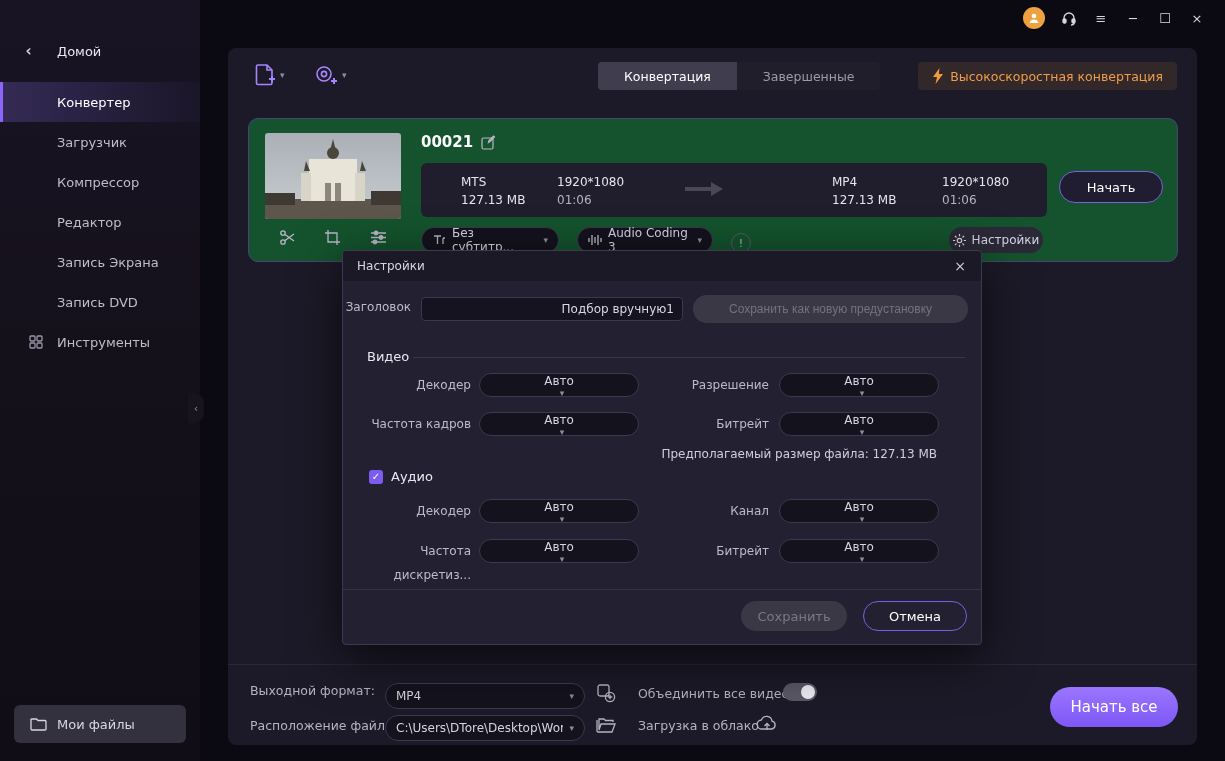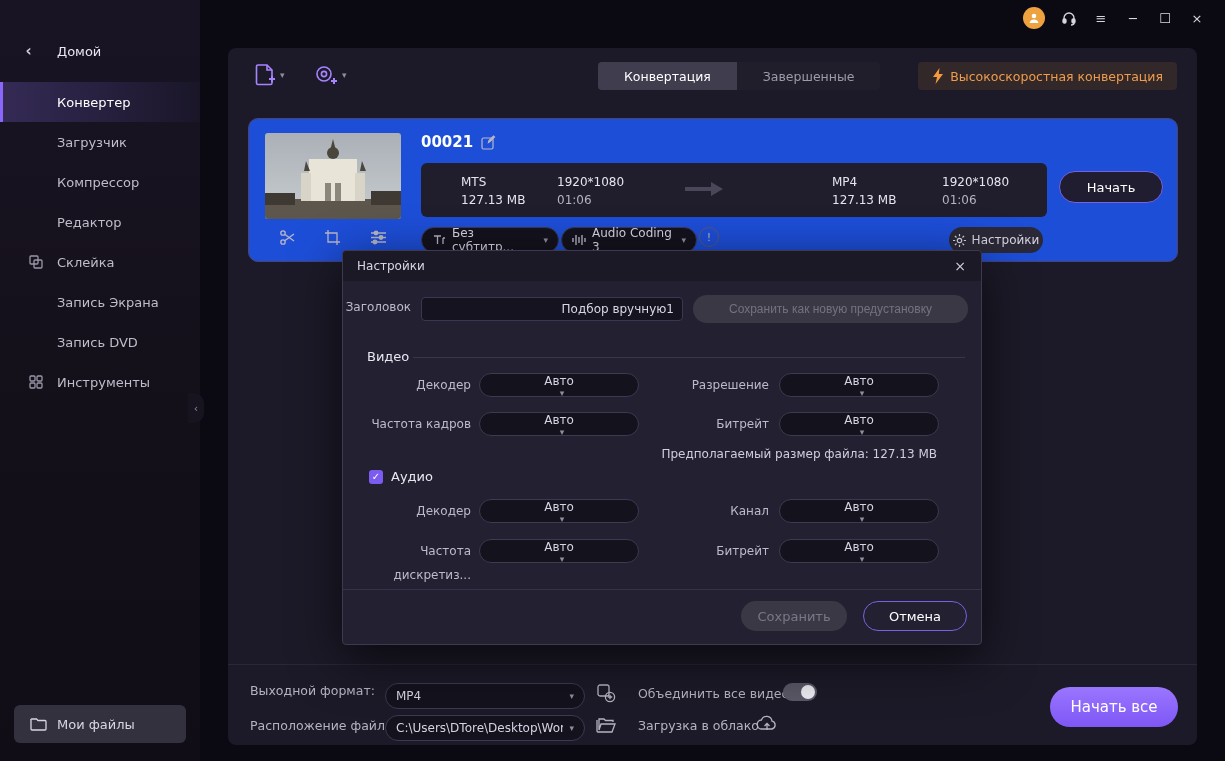--- a/index.html
+++ b/index.html
@@ -29,31 +29,31 @@
 
   
   .add-btn { position:absolute; top:14px; height:26px; display:flex; align-items:center; gap:4px; color:#a784ff; }
   .add-btn .caret { color:#8f8c9e; font-size:9px; }
   .tabs { position:absolute; left:370px; top:14px; height:28px; display:flex; background:#201e2b; border-radius:4px; overflow:hidden; }
   .tab { height:28px; display:flex; align-items:center; padding:0 26px; font-size:12.5px; color:#9d9baa; }
   .tab.active { background:#403e4e; color:#ffffff; }
   .hs-badge { position:absolute; right:20px; top:14px; height:28px; display:flex; align-items:center; gap:6px; background:rgba(244,156,62,0.10); border-radius:4px; padding:0 14px; color:#ef9d4b; font-size:12.5px; }
 
   
-  .card { position:absolute; left:20px; top:70px; width:930px; height:144px; background:#1d4ed8; border:1px solid #4a4374; border-radius:10px; }
+  .card { position:absolute; left:20px; top:70px; width:930px; height:144px; background:#14532d; border:1px solid #4a4374; border-radius:10px; }
   .thumb { position:absolute; left:16px; top:14px; width:136px; height:86px; border-radius:3px; overflow:hidden; }
   .thumb-tools { position:absolute; left:16px; top:110px; width:136px; display:flex; justify-content:space-around; color:#b9b7c6; }
   .card-title { position:absolute; left:172px; top:14px; display:flex; align-items:center; gap:8px; color:#ffffff; font-size:15px; font-weight:bold; }
   .edit-ic { color:#b9b7c6; }
   .info-panel { position:absolute; left:172px; top:44px; width:626px; height:54px; background:#201e2c; border-radius:6px; font-size:12px; }
   .ip-col { position:absolute; color:#e6e4ee; line-height:18px;margin-left:16px; }
   .ip-col .dim { color:#b5b3c2; }
   .ip-arrow { position:absolute; left:262px; top:16px; color:#4a4758; }
   .start-btn { position:absolute; left:810px; top:52px; width:104px; height:32px; border-radius:16px; border:1px solid #7a60e0; background:#201d31; color:#fff; font-size:13px; display:flex; align-items:center; justify-content:center; }
-  .card-dd-row { position:absolute; left:172px; top:108px; display:flex; align-items:flex-start; gap:2px; }
+  .card-dd-row { position:absolute; left:172px; top:108px; display:flex; align-items:flex-end; gap:18px; }
   .sel { display:flex; align-items:center; justify-content:space-between; background:#14121d; border:1px solid #3c3950; border-radius:13px; padding:0 10px; color:#d6d4e2; font-size:12px; height:26px; }
   .sel .caret { color:#8f8c9e; font-size:9px; margin-left:6px; }
   .sel .pre-ic { margin-right:6px; color:#b5b3c2; display:flex; }
   .info-circle { width:20px; height:20px; border-radius:50%; border:1px solid #5a576e; color:#b5b3c2; font-size:11px; display:flex; align-items:center; justify-content:center; }
   .settings-btn { position:absolute; left:700px; top:108px; width:94px; height:26px; background:#2b2937; border-radius:13px; color:#d6d4e2; font-size:12px; display:flex; align-items:center; justify-content:center; gap:6px; }
 
   
   .footer { position:absolute; left:0; top:616px; width:100%; height:81px; border-top:1px solid #2a2737; font-size:12.5px; color:#b5b3c2; }
   .f-label1 { position:absolute; left:22px; top:18px;text-align:center; }
   .f-label2 { position:absolute; left:22px; top:53px; }
@@ -121,29 +121,20 @@
         </div>
       <div class="nav-item">
           <span>Загрузчик</span>
         </div>
       <div class="nav-item">
           <span>Компрессор</span>
         </div>
       <div class="nav-item">
           <span>Редактор</span>
         </div>
-      <div class="nav-item">
-        <span class="it-icon">
-            <svg width="16" height="16" viewBox="0 0 16 16" fill="none" stroke="currentColor" stroke-width="1.3">
-              <rect x="2" y="2" width="8" height="8" rx="1"></rect>
-              <rect x="6" y="6" width="8" height="8" rx="1"></rect>
-            </svg>
-          </span>
-        <span>Склейка</span>
-      </div>
       <div class="nav-item">
           <span>Запись Экрана</span>
         </div>
       <div class="nav-item">
           <span>Запись DVD</span>
         </div>
       <div class="nav-item">
         <span class="it-icon">
             <svg width="16" height="16" viewBox="0 0 16 16" fill="none" stroke="currentColor" stroke-width="1.3">
               <rect x="2" y="2" width="5" height="5" rx="1"></rect>

